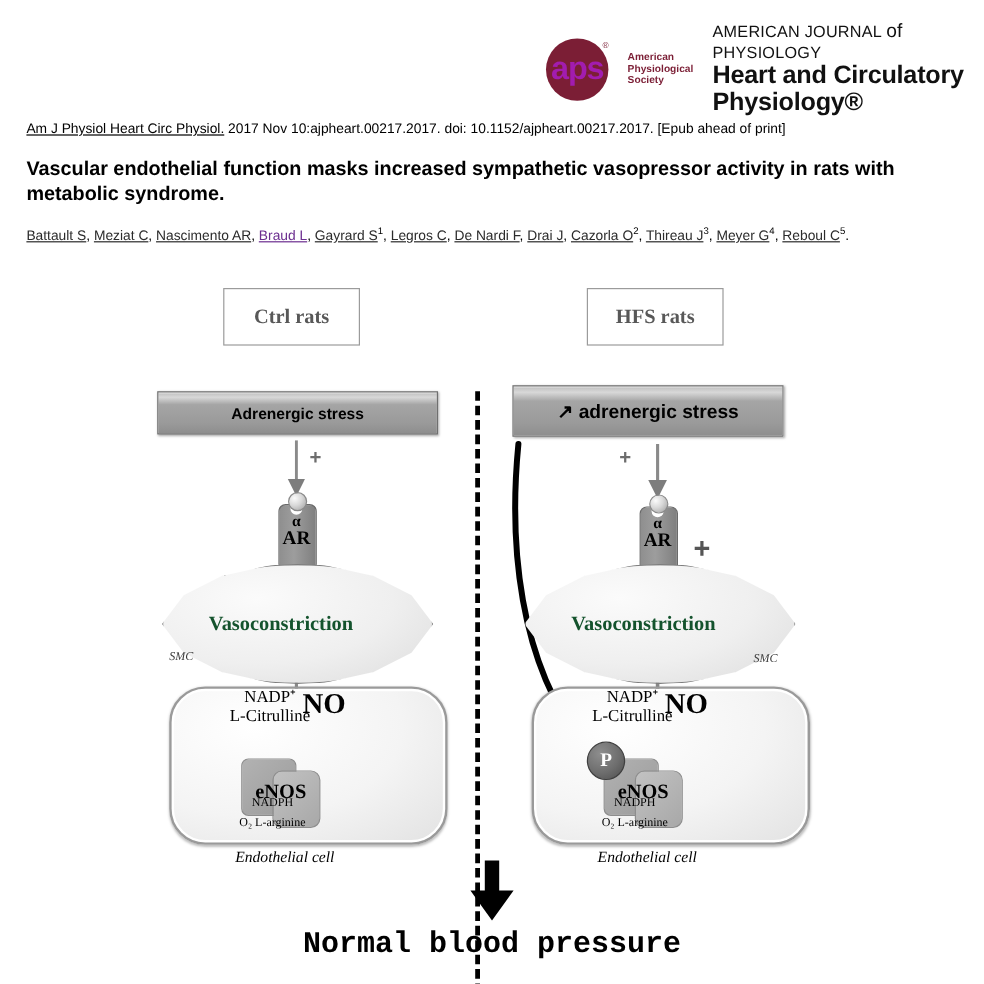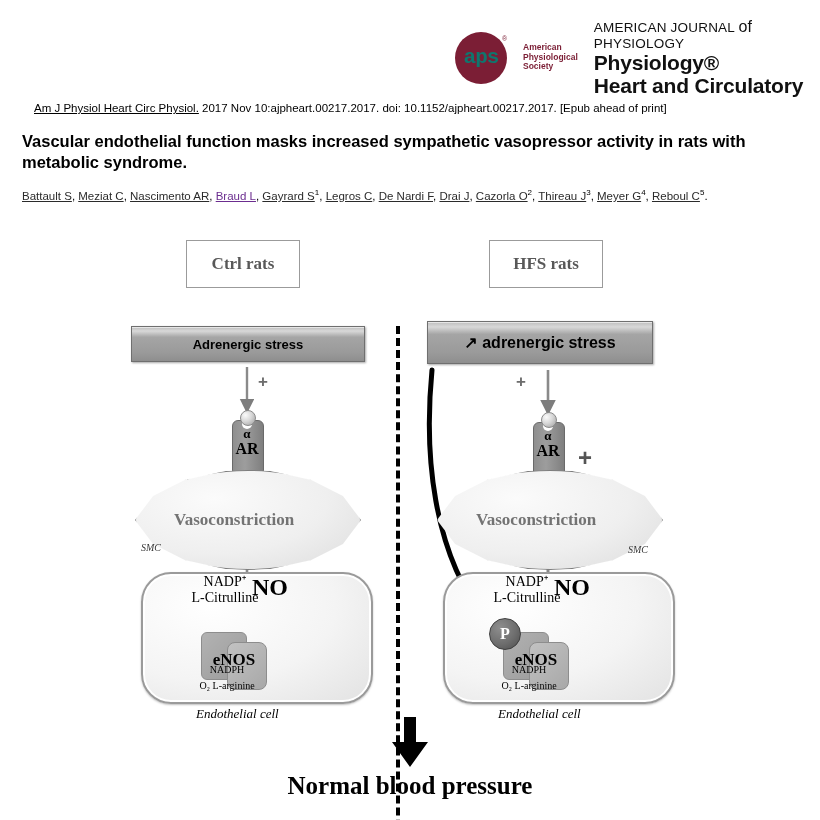--- a/index.html
+++ b/index.html
@@ -11,32 +11,32 @@
   
   .masthead{position:absolute;left:455px;top:18px;display:flex;align-items:center;gap:10px;}
   .aps-logo{width:58px;height:58px;position:relative;flex:none;}
   .aps-logo .disc{
     position:absolute;left:0;top:3px;width:52px;height:52px;border-radius:50%;
     background:#7b1e35;
   }
   .aps-logo .aps-text{
     position:absolute;left:0;top:3px;width:52px;height:52px;
     display:flex;align-items:center;justify-content:center;
-    color:#0f766e;font-weight:bold;font-size:21px;letter-spacing:-1px;
-    font-family:Liberation Mono, monospace;
+    color:#a21caf;font-weight:bold;font-size:27px;letter-spacing:-1px;
+    font-family:Liberation Sans, sans-serif;
   }
   .aps-logo .reg{position:absolute;left:47px;top:6px;color:#7b1e35;font-size:7px;}
   .aps-words{color:#7b1e35;font-size:8.5px;line-height:9.5px;font-weight:bold;flex:none;}
   .journal{margin-left:6px;}
   .journal .line1{font-size:13.5px;letter-spacing:.2px;color:#111;}
   .journal .line1 .of{font-size:16px;}
   .journal .line2{font-size:21px;font-weight:bold;line-height:23px;color:#111;letter-spacing:-.2px;}
   
   .citation{position:absolute;left:22px;top:102px;font-size:11.5px;color:#000;white-space:nowrap;}
-  .citation .src{text-decoration:underline;margin-left:12px;}
+  .citation .src{text-decoration:underline;}
   .title{position:absolute;left:22px;top:131px;width:784px;font-size:16.5px;font-weight:bold;line-height:21px;}
   .authors{position:absolute;left:22px;top:185px;width:784px;font-size:11.5px;line-height:15px;}
   .authors a{color:#2b2b2b;text-decoration:underline;cursor:pointer;text-align:center;}
   .authors a.visited{color:#6b2d8f;}
   .authors sup{font-size:8px;}
   
   .figure{position:absolute;left:0;top:222px;width:820px;height:598px;}
   .grp-label{
     position:absolute;width:112px;height:46px;border:1px solid #9b9b9b;background:#fff;
     display:flex;align-items:center;justify-content:center;
@@ -61,21 +61,21 @@
   .minus.sm{font-size:18px;color:#777;}
   .minus.big{font-size:24px;color:#3a3a3a;font-weight:bold;}
   .lens{
     position:absolute;width:224px;height:98px;
     background:radial-gradient(ellipse at 35% 28%,#fbfbfb 0%,#efefef 55%,#dcdcdc 100%);
     border:1.5px solid #7d7d7d;
     border-radius:50% / 50%;
     clip-path:polygon(0% 50%,8% 26%,22% 10%,40% 1%,50% 0%,60% 1%,78% 10%,92% 26%,100% 50%,92% 74%,78% 90%,60% 99%,50% 100%,40% 99%,22% 90%,8% 74%);
   }
   .lens-label{
-    position:absolute;font-family:"Liberation Serif",serif;font-weight:bold;font-size:17px;color:#737373;
+    position:absolute;font-family:"Liberation Serif",serif;font-weight:bold;font-size:17px;color:#14532d;
   }
   .smc{position:absolute;font-family:"Liberation Serif",serif;font-style:italic;font-size:10px;color:#3a3a3a;}
   .receptor{position:absolute;width:30px;height:64px;}
   .receptor .body{
     position:absolute;left:0;top:10px;width:30px;height:54px;border-radius:6px;
     background:linear-gradient(to right,#8f8f8f 0%,#9d9d9d 40%,#7f7f7f 100%);
     border:1px solid #6a6a6a;
   }
   .receptor .notch{
     position:absolute;left:10px;top:10px;width:10px;height:9px;background:#ffffff;border-radius:0 0 5px 5px;
@@ -119,42 +119,42 @@
   }
   .pnode{
     position:absolute;width:30px;height:30px;border-radius:50%;
     background:radial-gradient(circle at 34% 30%,#8e8e8e 0%,#6e6e6e 55%,#4d4d4d 100%);
     border:1px solid #3f3f3f;
     display:flex;align-items:center;justify-content:center;
     color:#fff;font-family:"Liberation Serif",serif;font-weight:bold;font-size:16px;
   }
   .bp-label{
     position:absolute;width:820px;text-align:center;
-    font-family:Liberation Serif, serif;font-weight:bold;font-size:25px;color:#000;
+    font-family:Liberation Mono, monospace;font-weight:bold;font-size:25px;color:#000;
   }
   svg.ov{position:absolute;left:0;top:0;width:820px;height:598px;overflow:visible;}
 </style>
 </head>
 <body>
 
 <div class="masthead">
   <div class="aps-logo">
     <div class="disc"></div>
     <div class="aps-text">aps</div>
     <div class="reg">®</div>
   </div>
   <div class="aps-words">
     <div>American</div>
     <div>Physiological</div>
     <div>Society</div>
   </div>
   <div class="journal">
     <div class="line1"><span>AMERICAN JOURNAL </span><span class="of">of</span><span> PHYSIOLOGY</span></div>
+    <div class="line2">Heart and Circulatory</div>
     <div class="line2">Physiology®</div>
-    <div class="line2">Heart and Circulatory</div>
   </div>
 </div>
 
 <div class="citation">
   <span class="src">Am J Physiol Heart Circ Physiol.</span><span> 2017 Nov 10:ajpheart.00217.2017. doi: 10.1152/ajpheart.00217.2017. [Epub ahead of print]</span>
 </div>
 
 <div class="title">Vascular endothelial function masks increased sympathetic vasopressor activity in rats with metabolic syndrome.</div>
 
 <div class="authors"><a>Battault S</a><span>, </span><a>Meziat C</a><span>, </span><a>Nascimento AR</a><span>, </span><a class="visited">Braud L</a><span>, </span><a>Gayrard S</a><sup>1</sup><span>, </span><a>Legros C</a><span>, </span><a>De Nardi F</a><span>, </span><a>Drai J</a><span>, </span><a>Cazorla O</a><sup>2</sup><span>, </span><a>Thireau J</a><sup>3</sup><span>, </span><a>Meyer G</a><sup>4</sup><span>, </span><a>Reboul C</a><sup>5</sup><span>.</span></div>

